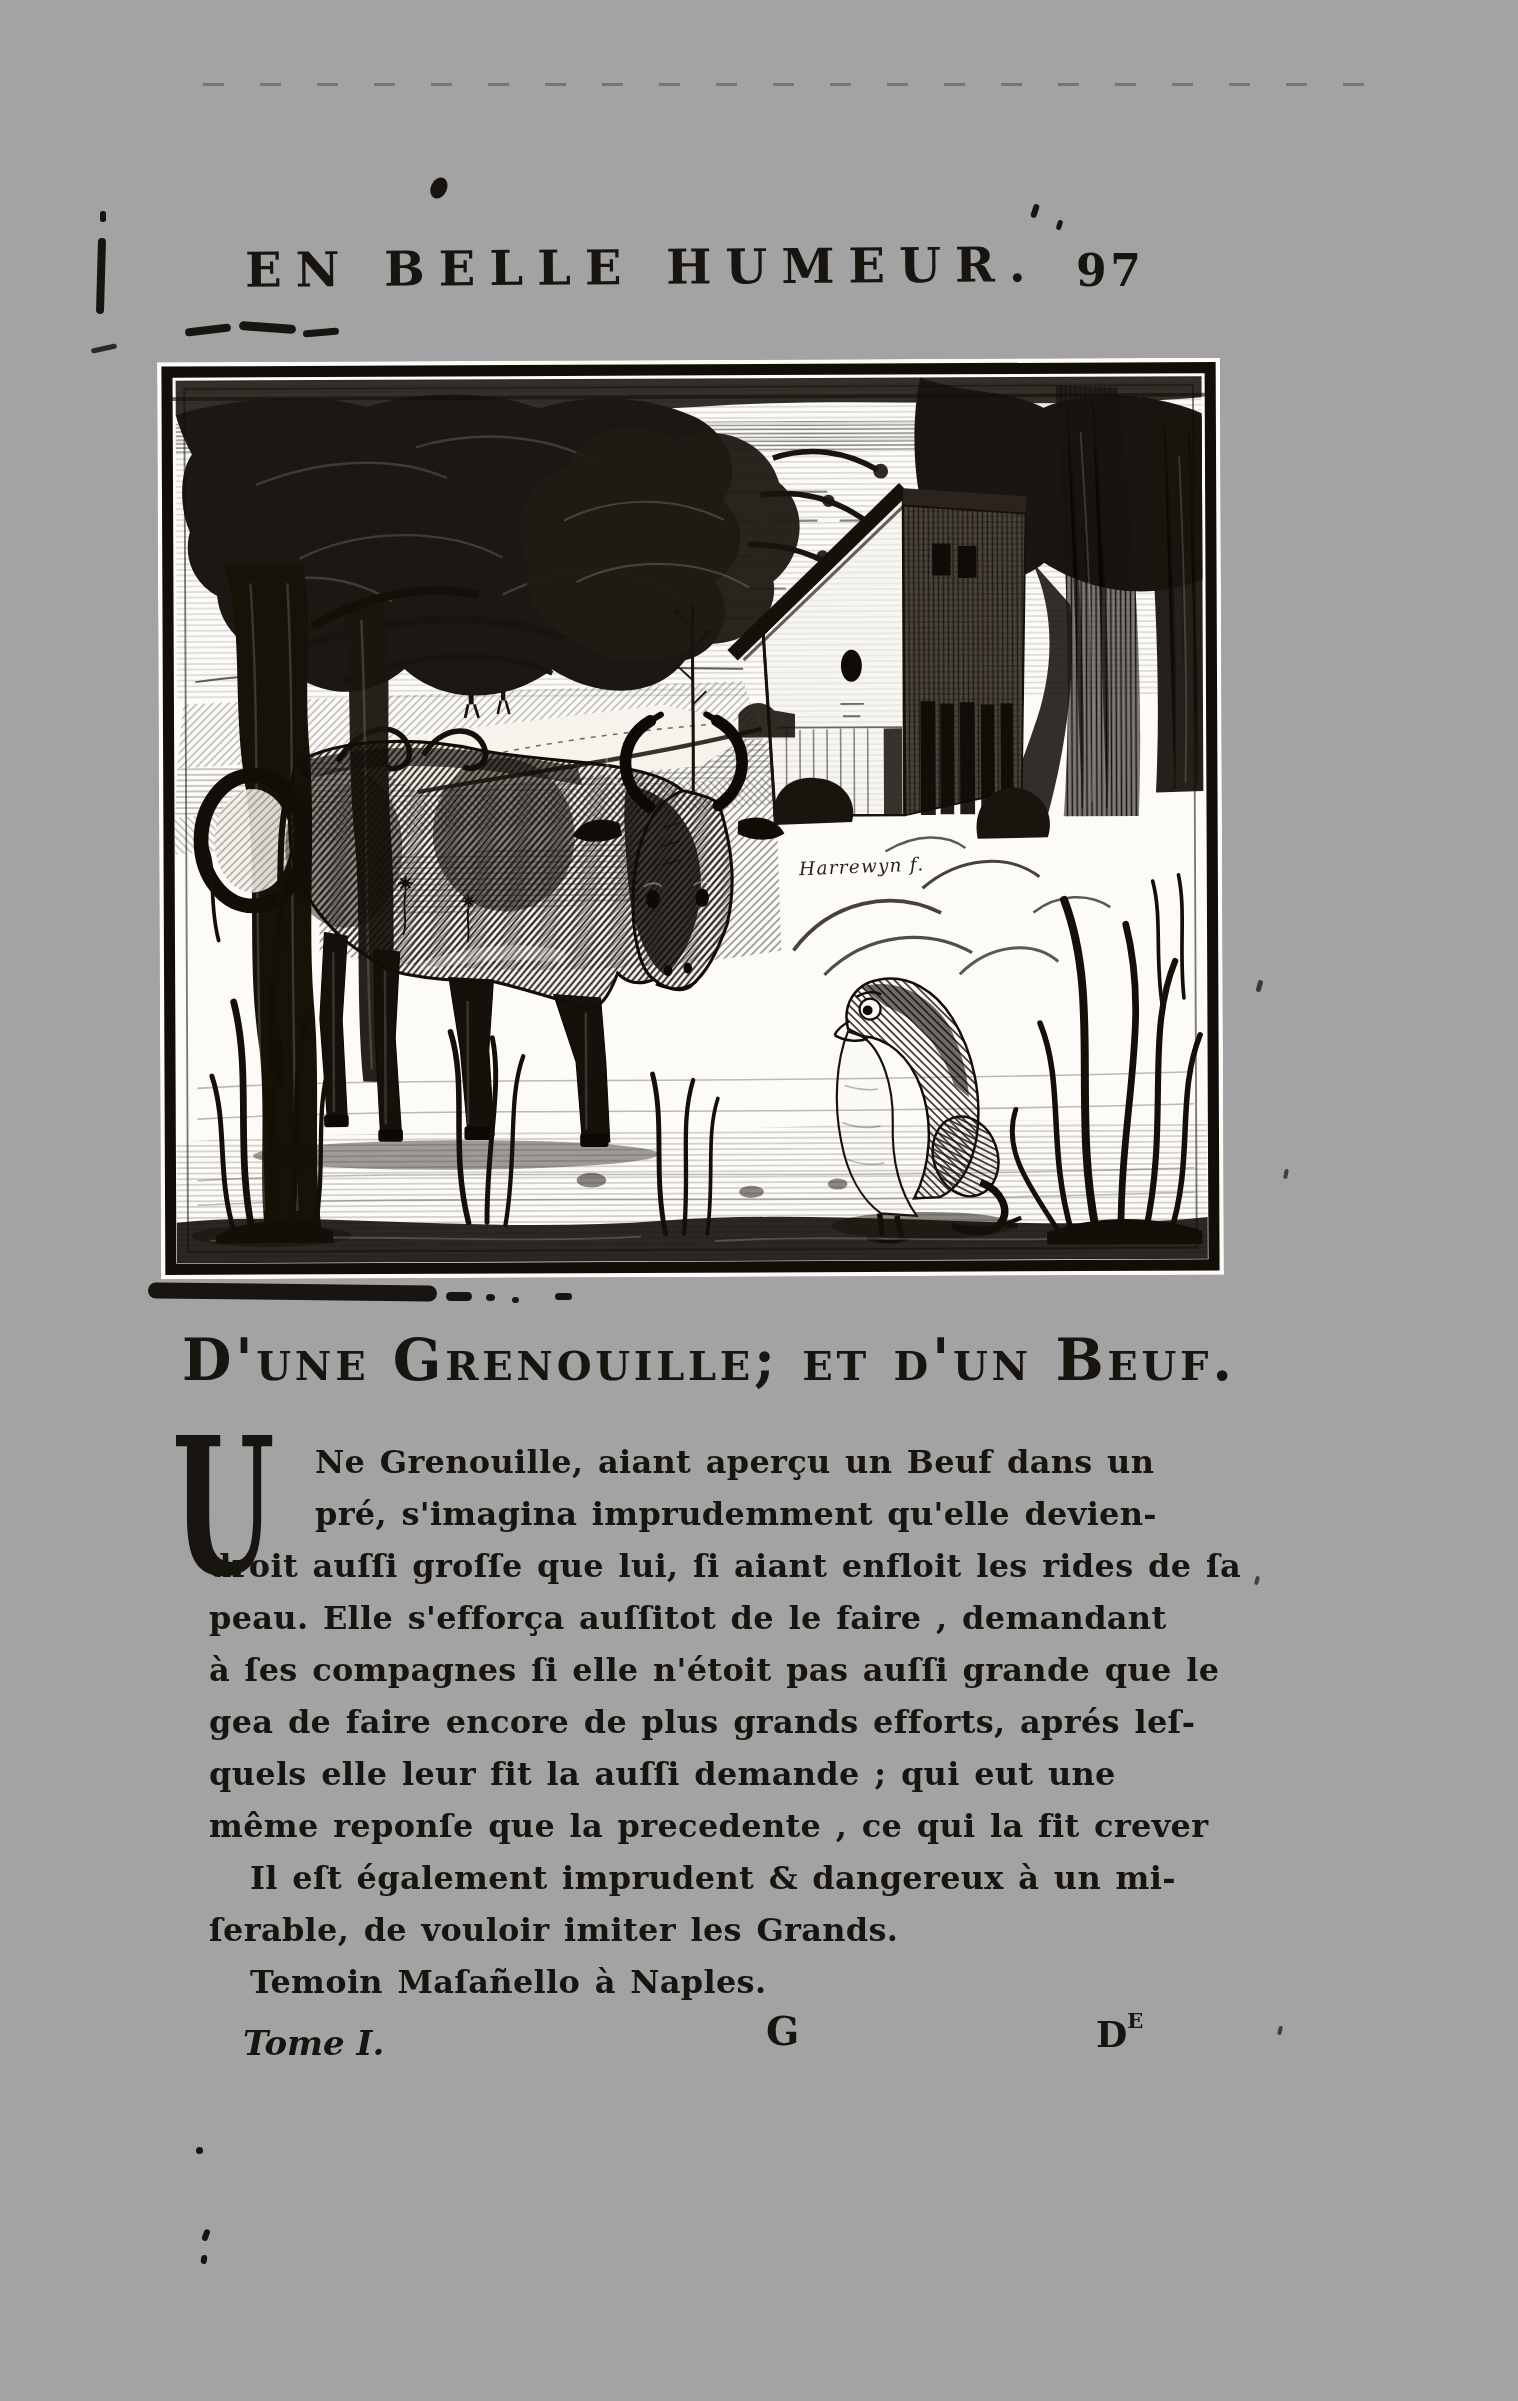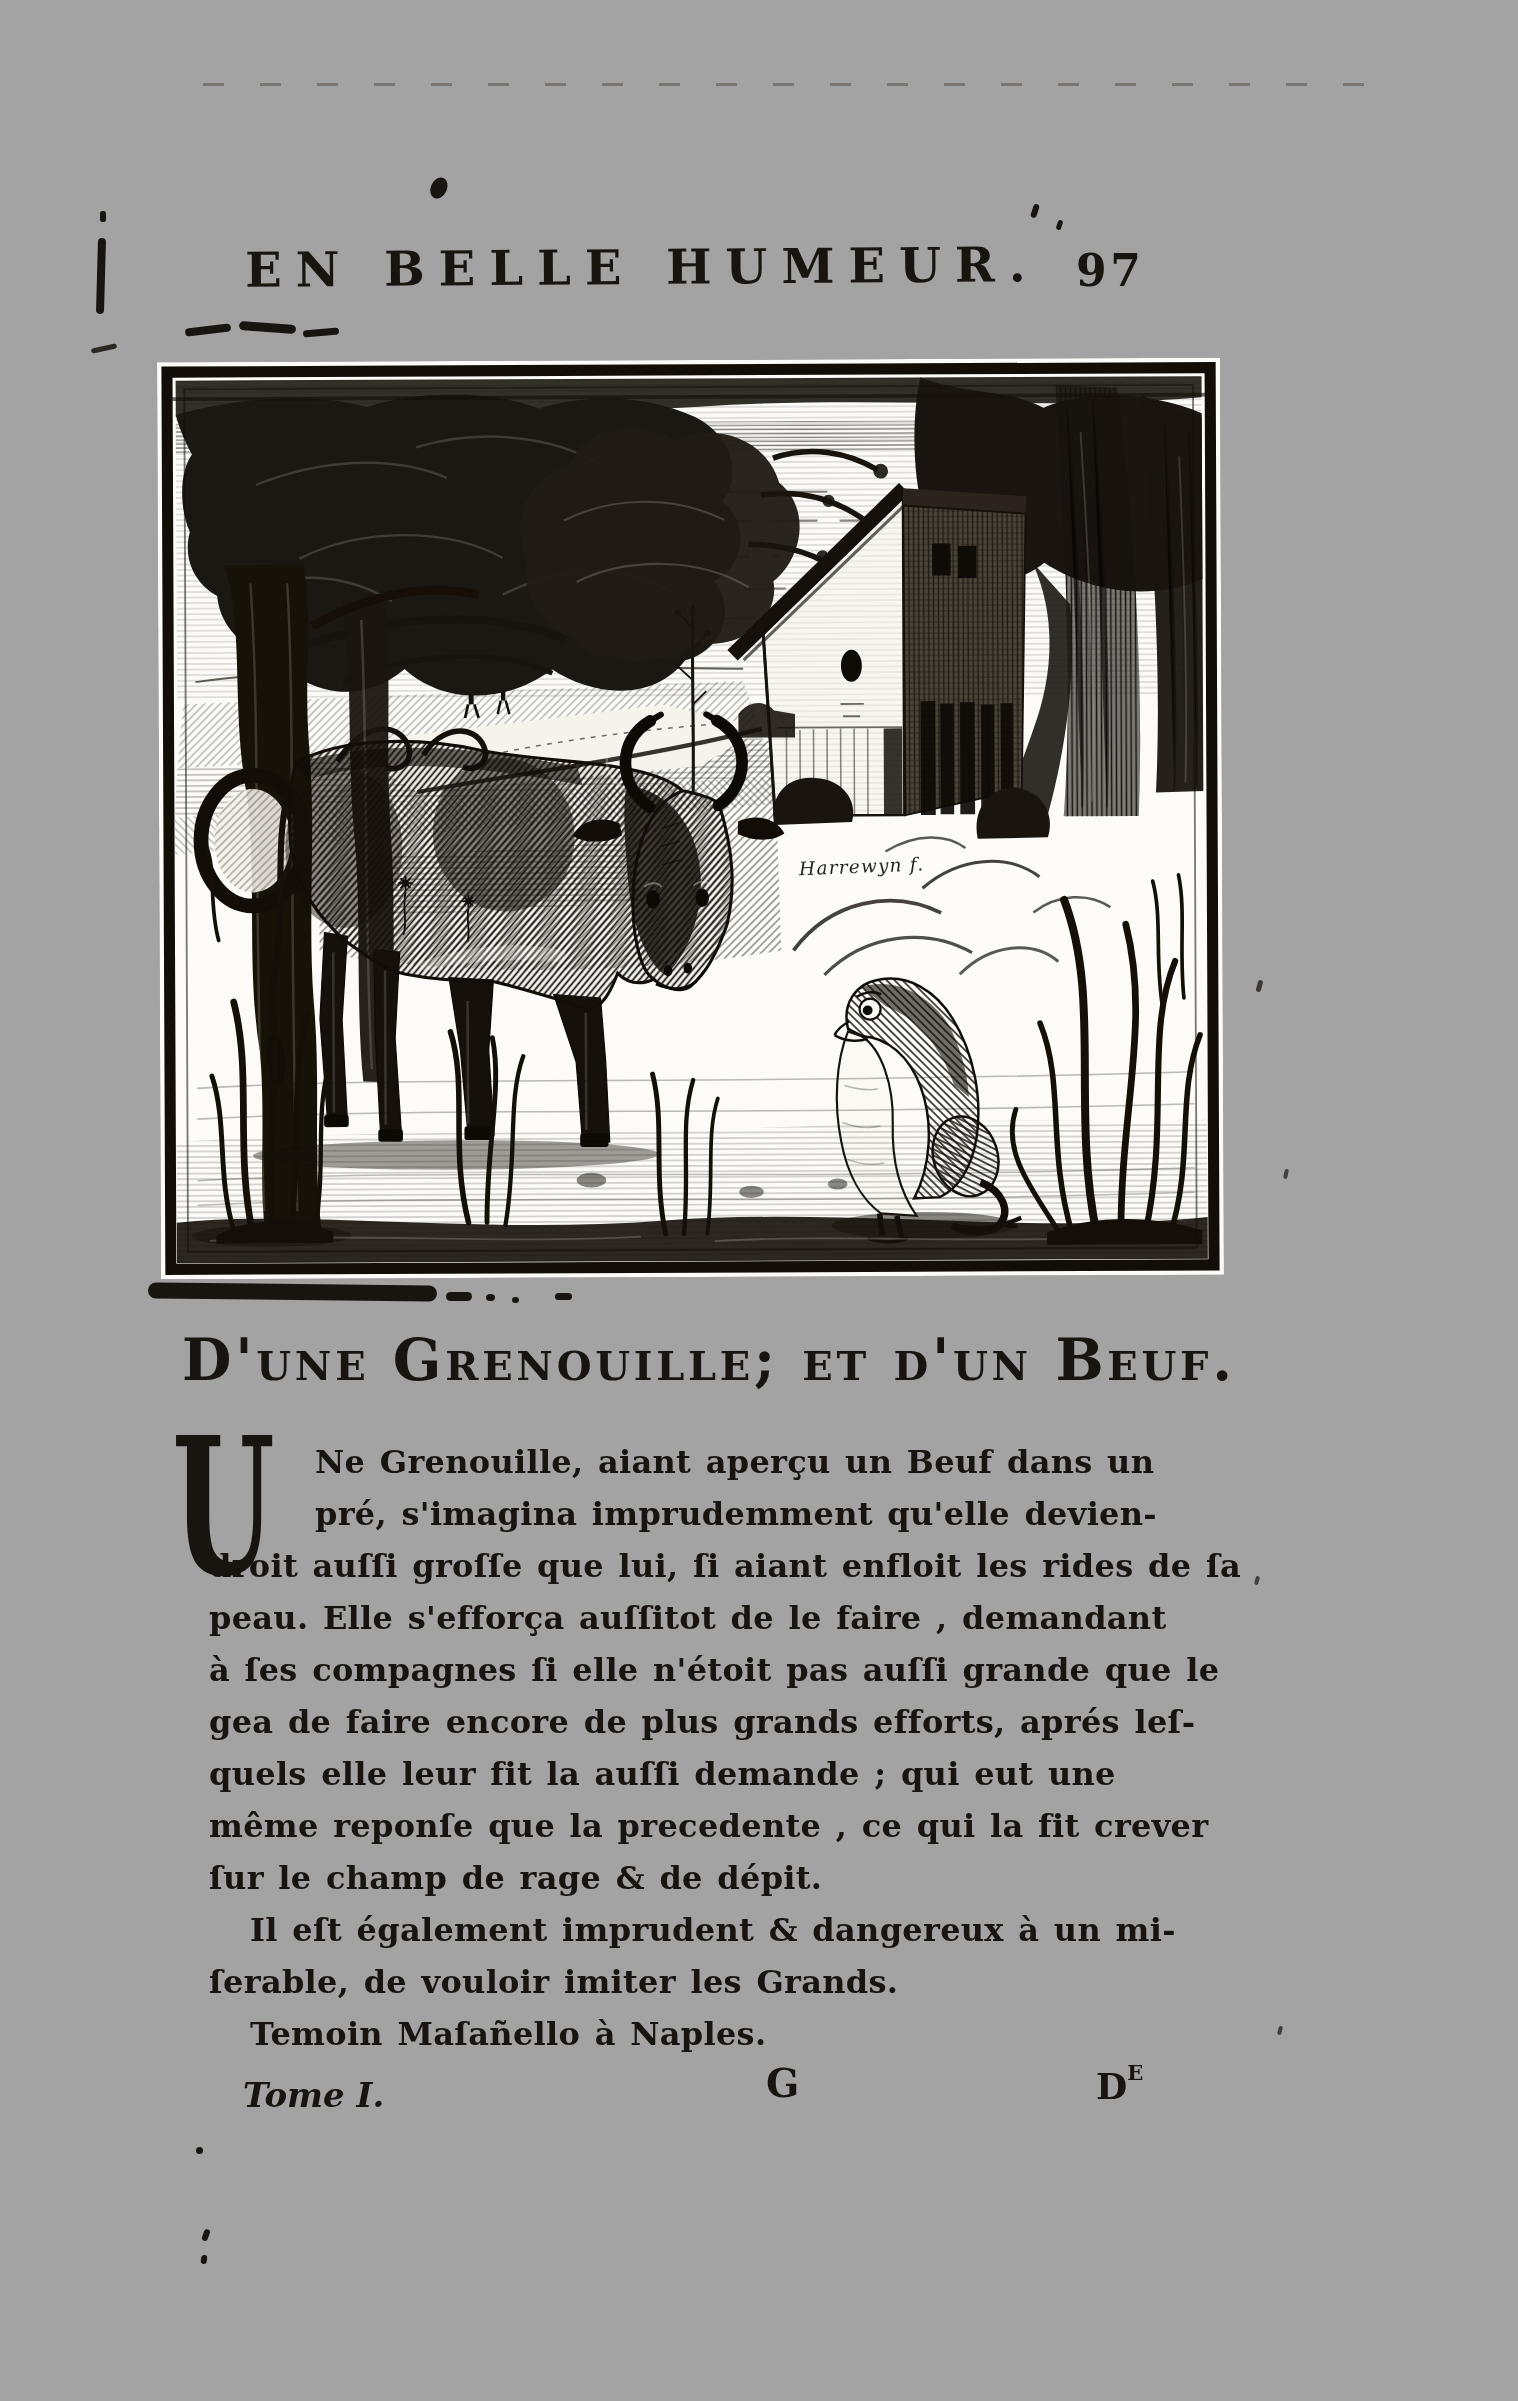--- a/index.html
+++ b/index.html
@@ -419,21 +419,20 @@
   <section class="fable-text">
     <span class="drop-cap">U</span>
     <div class="line cap">Ne Grenouille, aiant aperçu un Beuf dans un</div>
     <div class="line cap">pré, s'imagina imprudemment qu'elle devien-</div>
     <div class="line">droit auſſi groſſe que lui, ſi aiant enfloit les rides de ſa</div>
     <div class="line">peau. Elle s'efforça auſſitot de le faire , demandant</div>
     <div class="line">à ſes compagnes ſi elle n'étoit pas auſſi grande que le</div>
     <div class="line">gea de faire encore de plus grands efforts, aprés leſ-</div>
     <div class="line">quels elle leur fit la auſſi demande ; qui eut une</div>
     <div class="line">même reponſe que la precedente , ce qui la fit crever</div>
-    <div class="line">ſur le champ de rage &amp; de dépit.</div>
     <div class="line ind">Il eſt également imprudent &amp; dangereux à un mi-</div>
     <div class="line">ſerable, de vouloir imiter les Grands.</div>
     <div class="line ind">Temoin Maſañello à Naples.</div>
 
     <div class="footer-line">
       <span class="volume">Tome I.</span>
       <span class="sig">G</span>
       <span class="catchword"><span>D</span><sup>E</sup></span>
     </div>
   </section>

